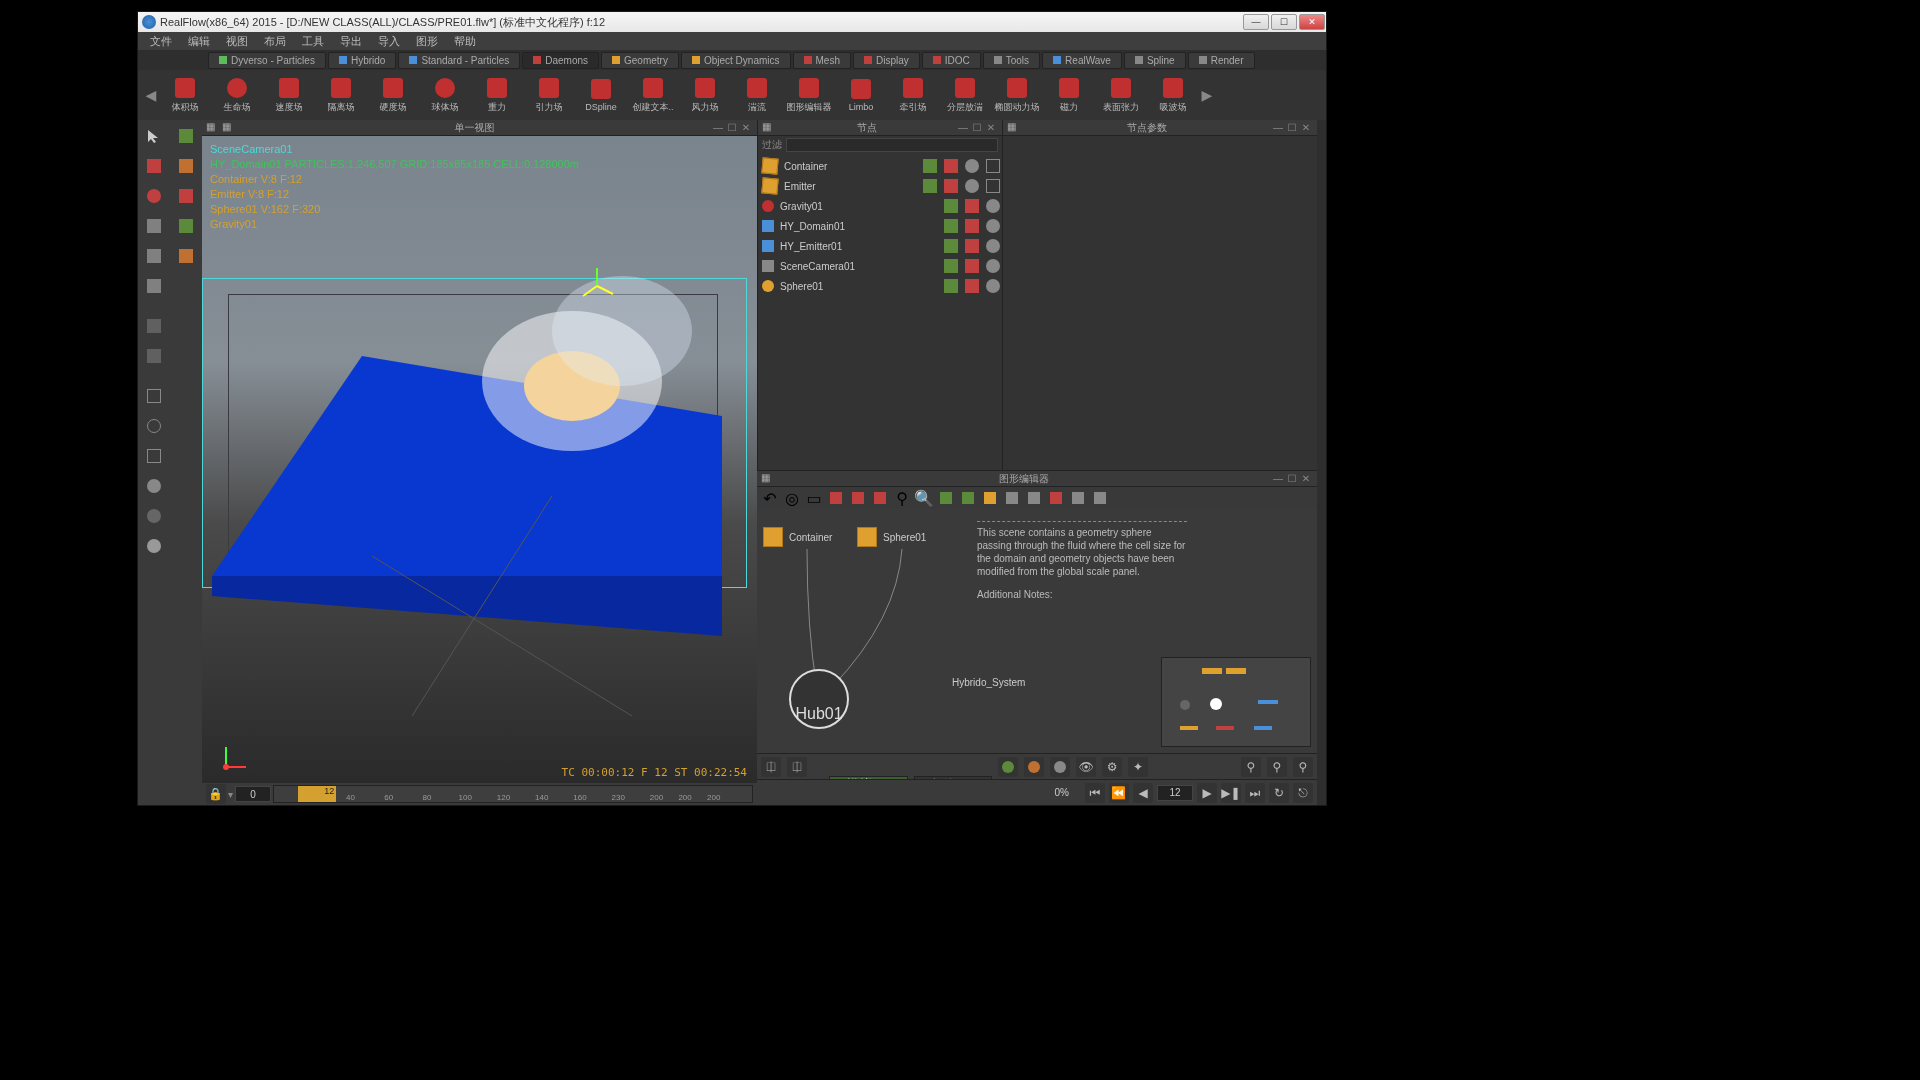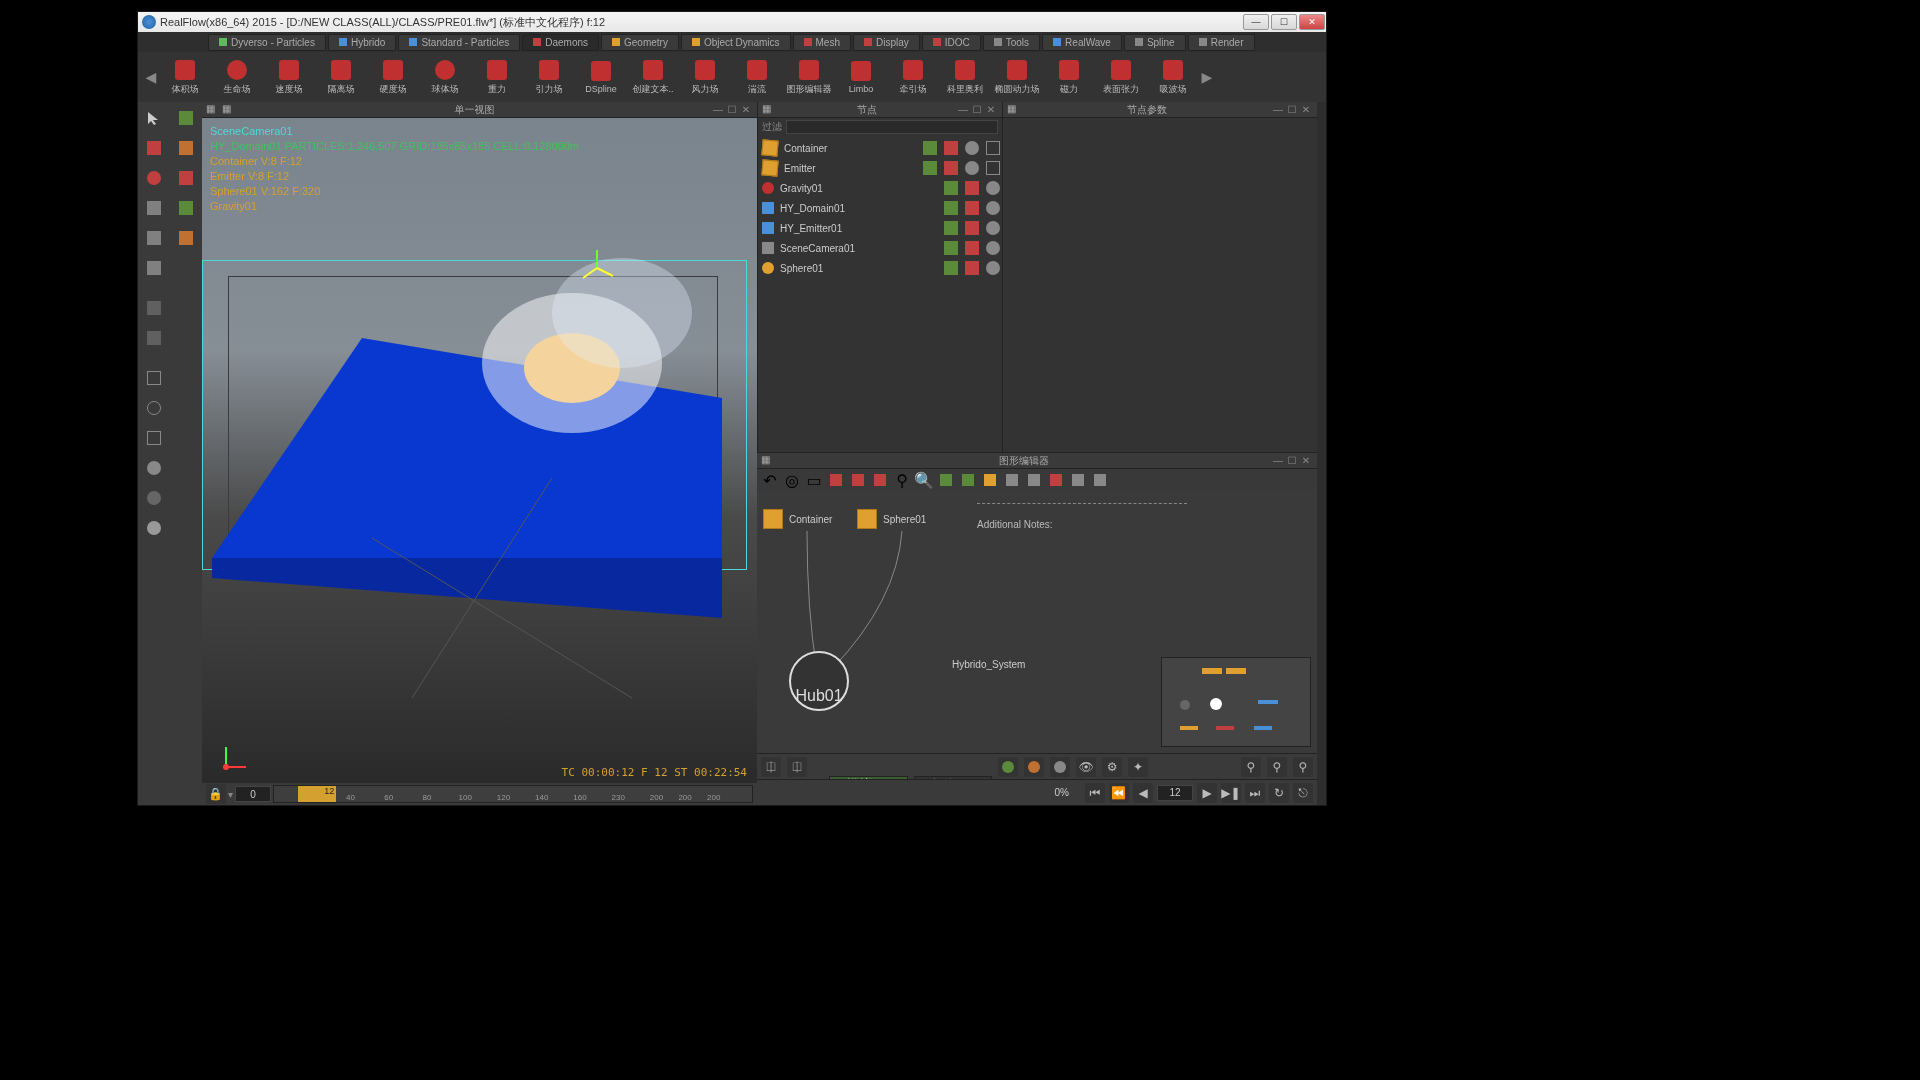--- a/index.html
+++ b/index.html
@@ -77,20 +77,31 @@
 
   <div class="titlebar">
     <div class="app-icon"></div>
     <span>RealFlow(x86_64) 2015 - [D:/NEW CLASS(ALL)/CLASS/PRE01.flw*] (标准中文化程序) f:12</span>
     <div class="spacer"></div>
     <div class="win-btn">—</div>
     <div class="win-btn">☐</div>
     <div class="win-btn close">✕</div>
   </div>
 
+  <div class="menubar">
+    <div class="mitem">文件</div>
+    <div class="mitem">编辑</div>
+    <div class="mitem">视图</div>
+    <div class="mitem">布局</div>
+    <div class="mitem">工具</div>
+    <div class="mitem">导出</div>
+    <div class="mitem">导入</div>
+    <div class="mitem">图形</div>
+    <div class="mitem">帮助</div>
+  </div>
 
   <div class="shelf-tabs">
     <div class="shelf-tab">
         <span class="dot" style="background:#5dbb5d"></span>
         <span>Dyverso - Particles</span>
       </div>
     <div class="shelf-tab">
         <span class="dot" style="background:#4a90d9"></span>
         <span>Hybrido</span>
       </div>
@@ -229,21 +240,21 @@
     <div class="shelf-item">
         <div class="ic">
           <div class="redico"></div>
         </div>
         <div class="lbl">牵引场</div>
       </div>
     <div class="shelf-item">
         <div class="ic">
           <div class="redico"></div>
         </div>
-        <div class="lbl">科里奥利</div>
+        <div class="lbl">分层放湍</div>
       </div>
     <div class="shelf-item">
         <div class="ic">
           <div class="redico"></div>
         </div>
         <div class="lbl">椭圆动力场</div>
       </div>
     <div class="shelf-item">
         <div class="ic">
           <div class="redico"></div>
@@ -555,20 +566,21 @@
           <svg style="position:absolute;left:0;top:0" width="420" height="200">
             <path d="M 50 40 Q 50 120 60 180" stroke="#888" fill="none"></path>
             <path d="M 145 40 Q 140 110 75 178" stroke="#888" fill="none"></path>
           </svg>
           <div class="ed-hub" style="left:32px;top:160px">
               <span>Hub01</span>
             </div>
           <div style="position:absolute;left:195px;top:168px;font-size:10px;color:#ccc">Hybrido_System</div>
           <div class="ed-desc" style="left:220px;top:12px">
             <div style="border-top:1px dashed #888;margin-bottom:4px"></div>
+            <div>This scene contains a geometry sphere passing through the fluid where the cell size for the domain and geometry objects have been modified from the global scale panel.</div>
             <div style="height:10px"></div>
             <div>Additional Notes:</div>
           </div>
           <div class="ed-mini">
             <div style="position:absolute;left:40px;top:10px;width:20px;height:6px;background:#e0a030"></div>
             <div style="position:absolute;left:64px;top:10px;width:20px;height:6px;background:#e0a030"></div>
             <div style="position:absolute;left:18px;top:42px;width:10px;height:10px;background:#666;border-radius:50%"></div>
             <div style="position:absolute;left:48px;top:40px;width:12px;height:12px;background:#fff;border-radius:50%"></div>
             <div style="position:absolute;left:96px;top:42px;width:20px;height:4px;background:#4a90d9"></div>
             <div style="position:absolute;left:18px;top:68px;width:18px;height:4px;background:#e0a030"></div>

